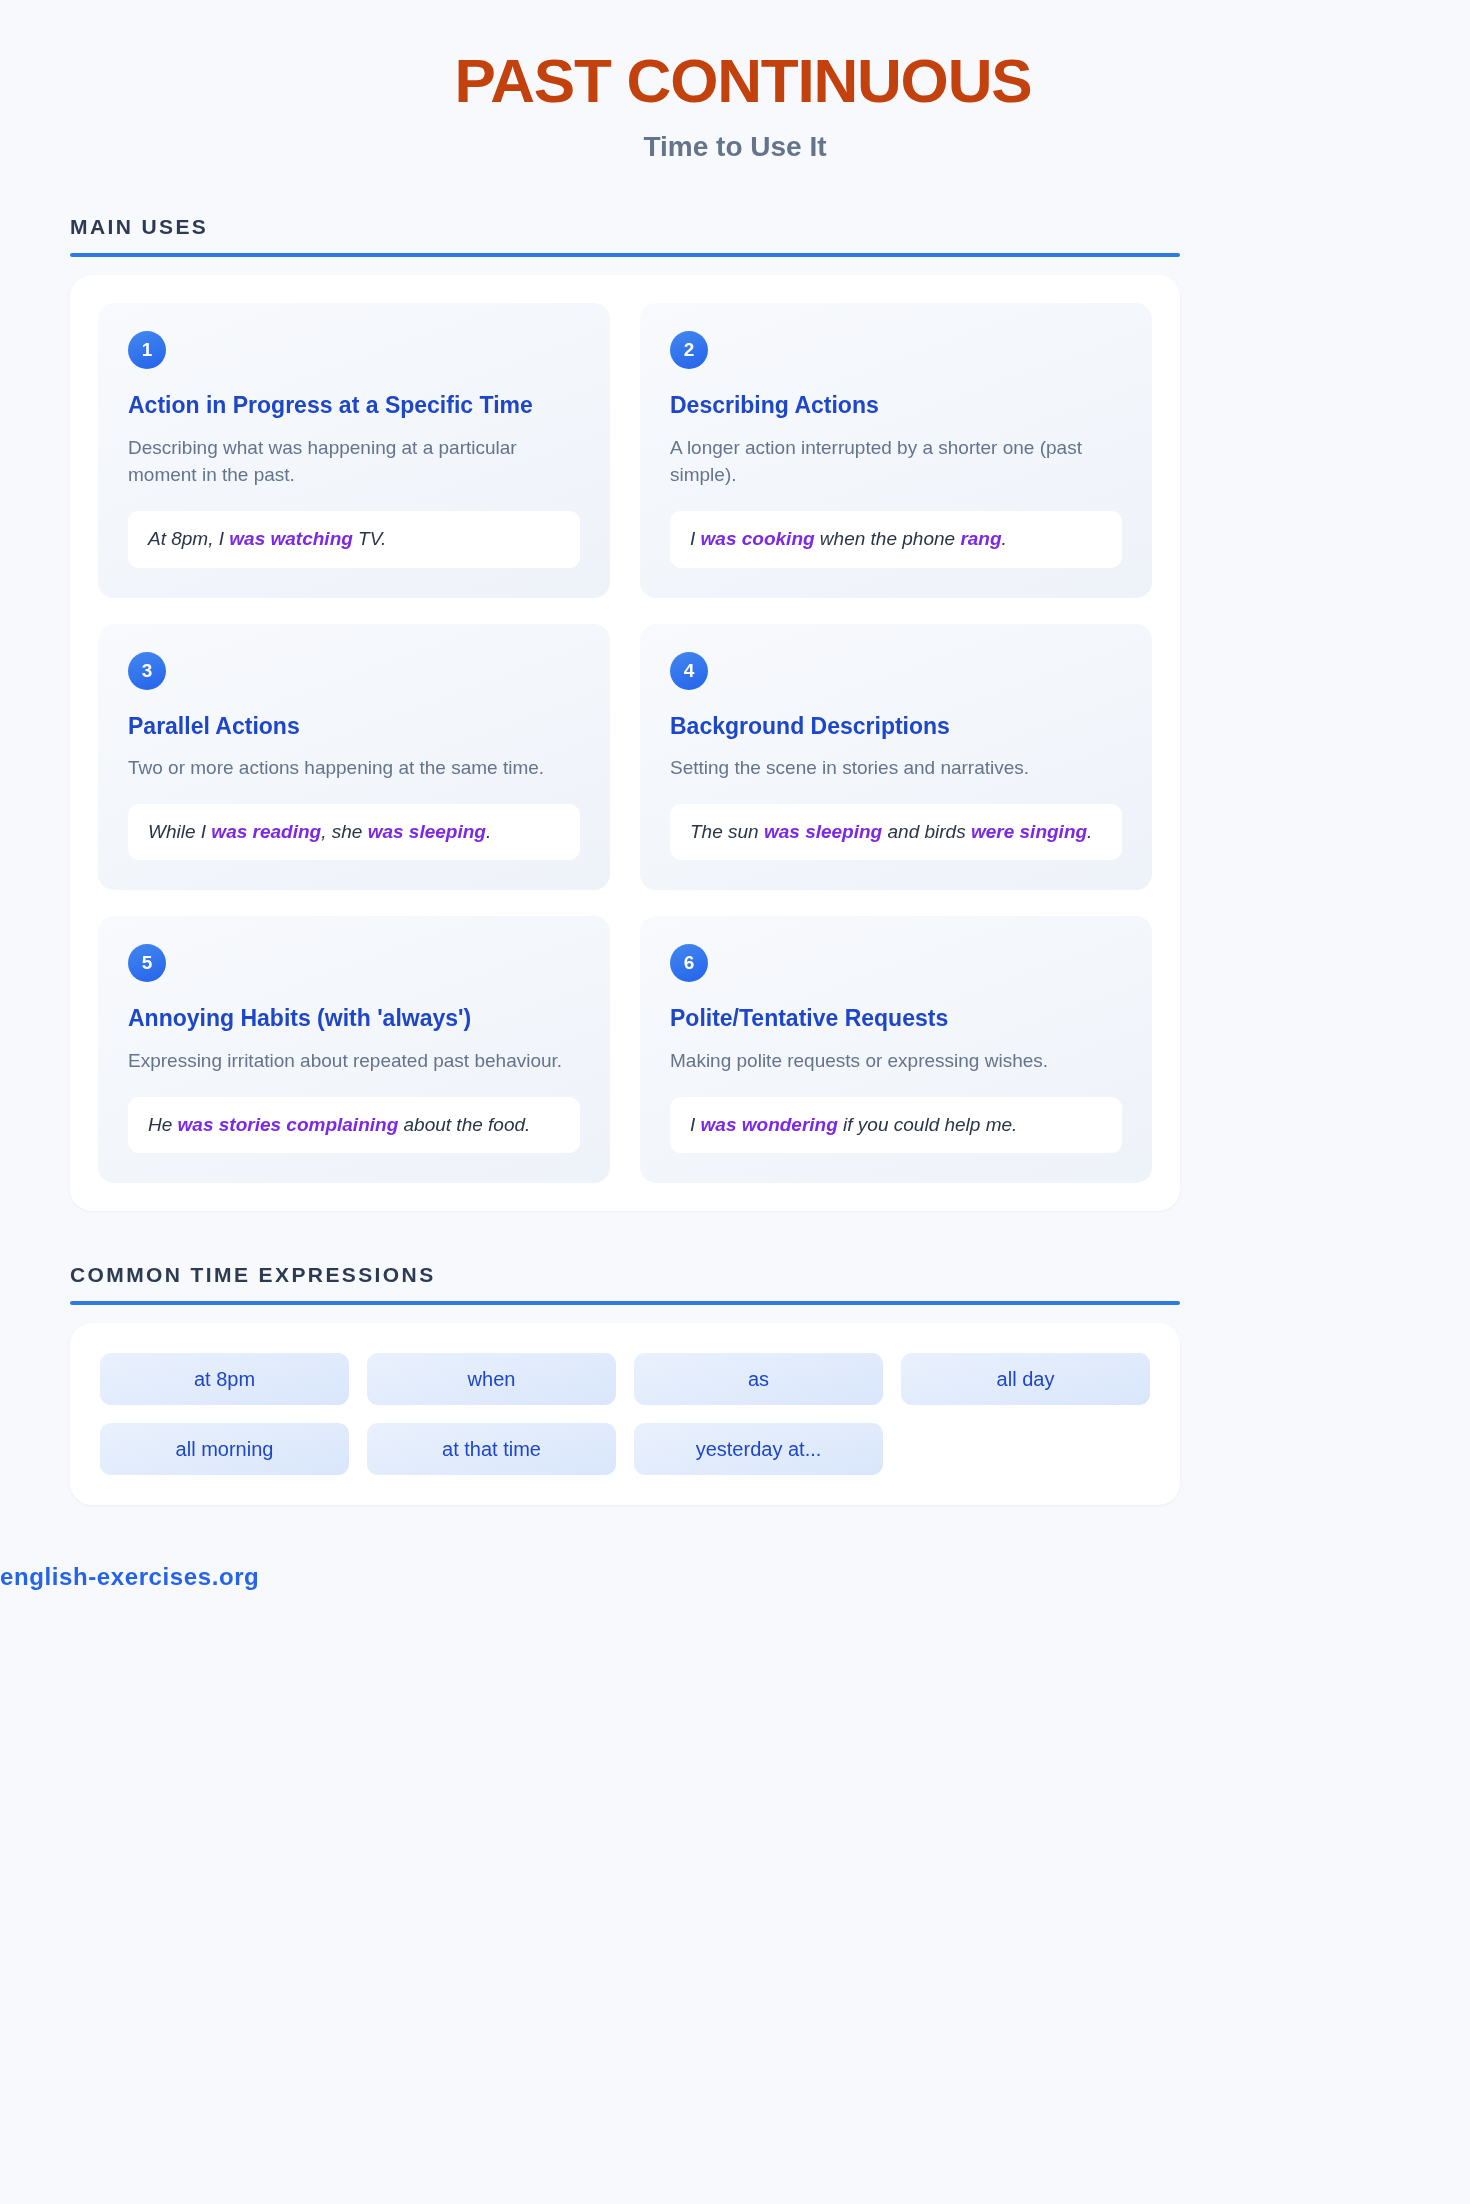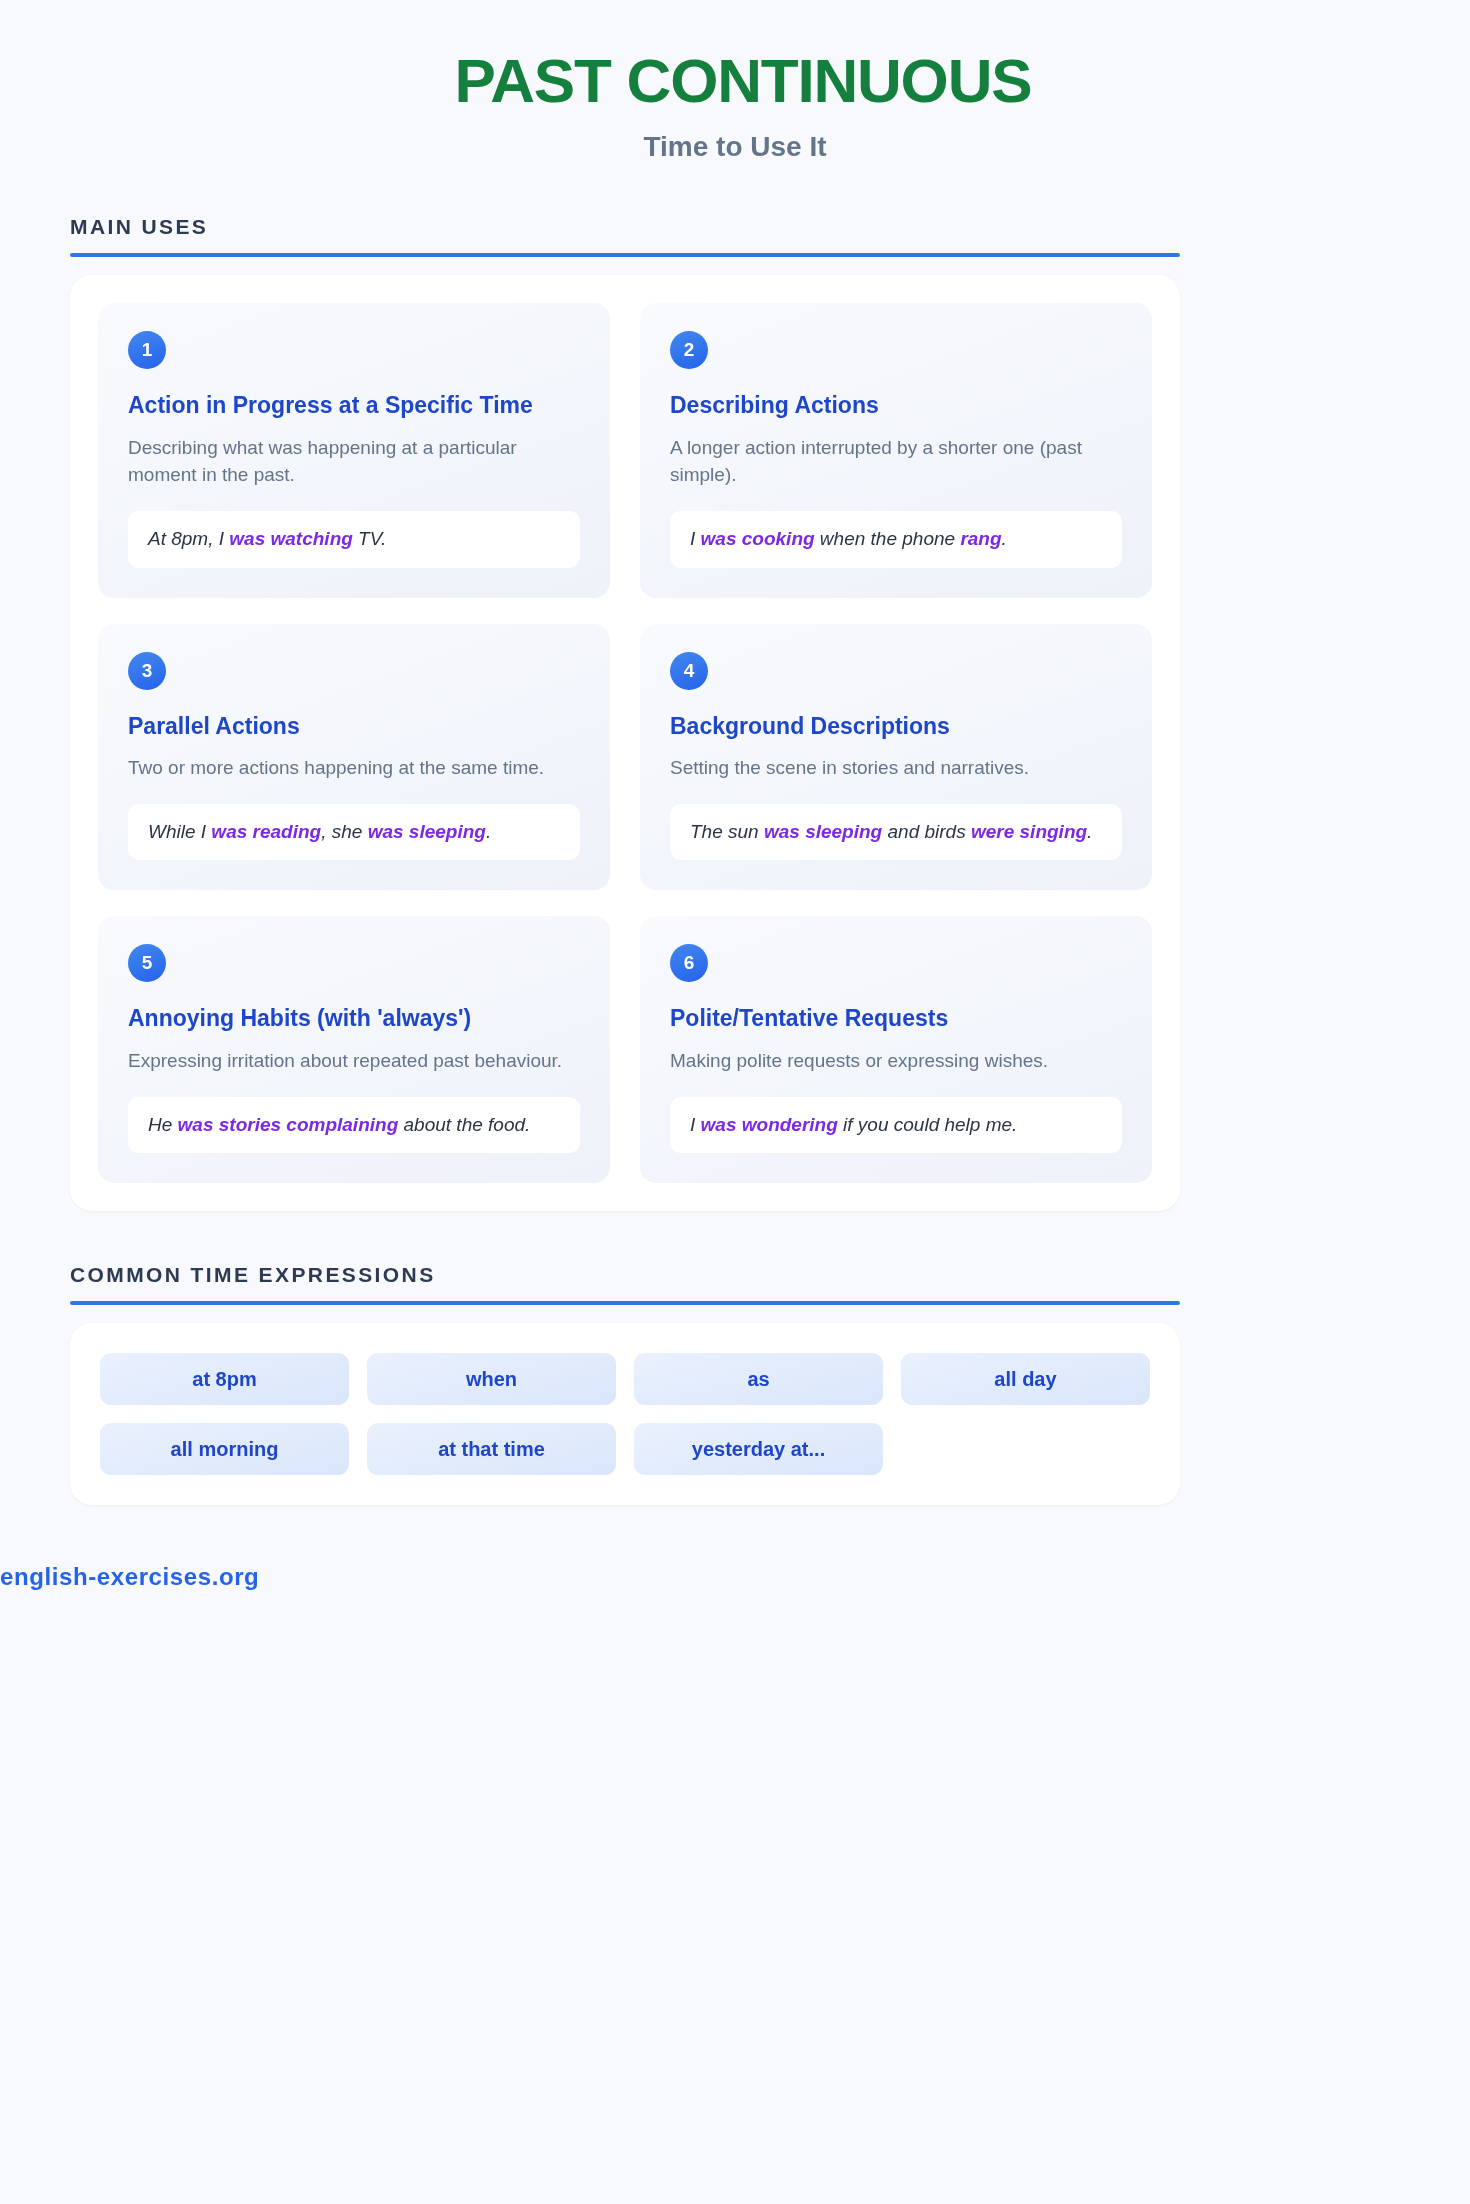--- a/index.html
+++ b/index.html
@@ -23,21 +23,21 @@
   
   .header {
     padding-top: 48px;
     text-align: center;
   }
   .main-title {
     font-size: 62px;
     line-height: 1.05;
     font-weight: 800;
     letter-spacing: -1.2px;
-    color: #15803d;
+    color: #c2410c;
     text-transform: uppercase;
     padding-left: 16px;
   }
   .subtitle {
     margin-top: 18px;
     font-size: 28px;
     font-weight: 600;
     color: #64748b;
   }
 
@@ -143,21 +143,21 @@
     gap: 18px;
   }
   .chip {
     background: linear-gradient(165deg, #eaf1fd 0%, #d9e6fb 100%);
     border-radius: 11px;
     height: 52px;
     display: flex;
     align-items: center;
     justify-content: center;
     font-size: 20px;
-    font-weight: 700;
+    font-weight: 400;
     color: #1d46c9;
   }
 
   
   .footer {
     margin-top: 58px;
     text-align: left;
     font-size: 24px;
     font-weight: 700;
     letter-spacing: 0.6px;

